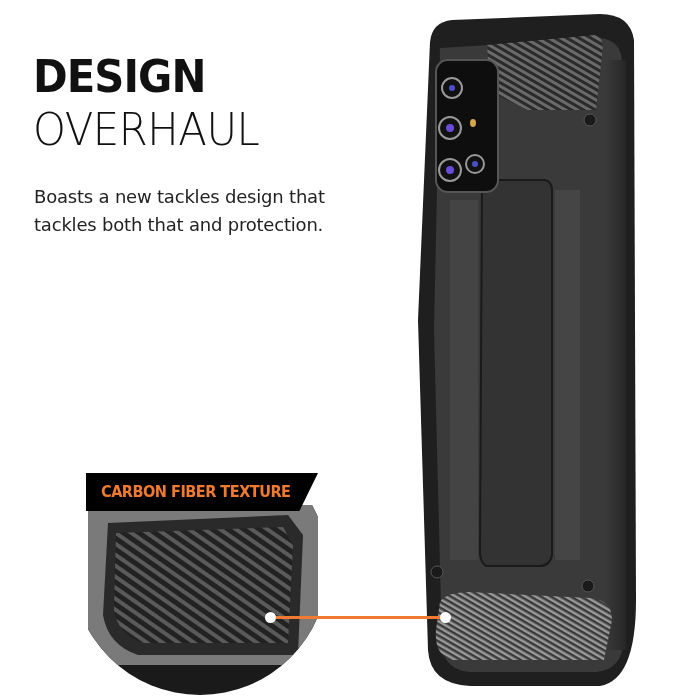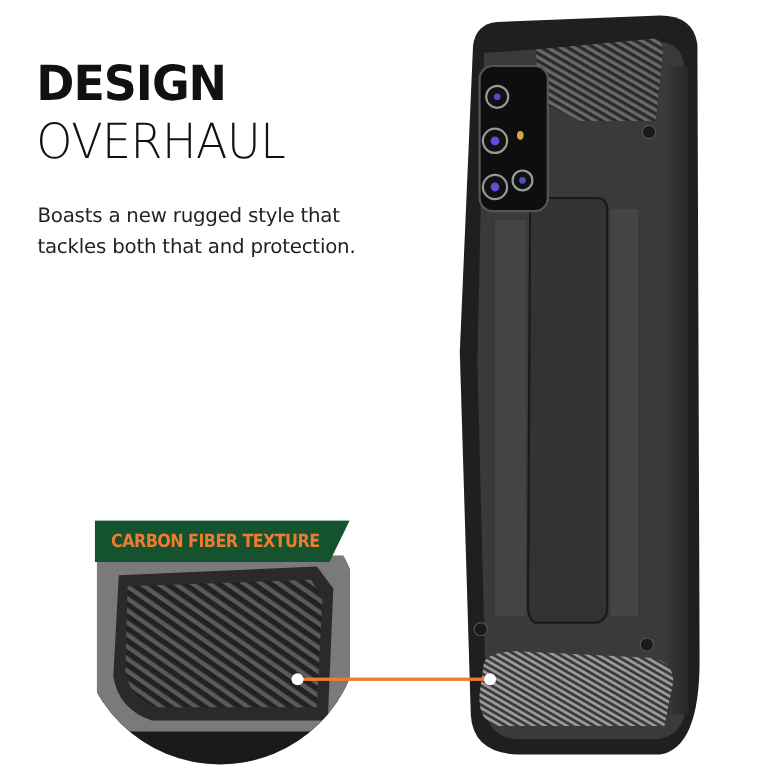--- a/index.html
+++ b/index.html
@@ -1,34 +1,34 @@
 <!DOCTYPE html>
 <html><head>
 <meta charset="utf-8">
 <style>
   html,body{margin:0;padding:0;background:#fff;}
   body{width:700px;height:700px;position:relative;overflow:hidden;font-family:"DejaVu Sans",sans-serif;}
   .headline-bold{position:absolute;left:33px;top:55px;font-family:"DejaVu Sans",sans-serif;font-weight:bold;font-size:44px;letter-spacing:-1px;color:#111;line-height:1;transform:scaleX(0.95);transform-origin:left;}
   .headline-light{position:absolute;left:33px;top:108px;font-family:"DejaVu Sans",sans-serif;font-weight:200;font-size:44px;letter-spacing:-0.5px;color:#111;line-height:1;-webkit-text-stroke:0;transform:scaleX(0.95);transform-origin:left;}
   .tagline{position:absolute;left:34px;top:183px;font-size:18px;line-height:28px;color:#222;width:340px;letter-spacing:-0.2px;}
-  .badge{position:absolute;left:86px;top:473px;width:232px;height:38px;background:#14532d;clip-path:polygon(0 0,100% 0,92% 100%,0 100%);}
+  .badge{position:absolute;left:86px;top:473px;width:232px;height:38px;background:#000000;clip-path:polygon(0 0,100% 0,92% 100%,0 100%);}
   .badge span{position:absolute;left:15px;top:9px;color:#f07a30;font-weight:bold;font-size:16.5px;letter-spacing:-0.6px;transform:scaleX(0.88);transform-origin:left;white-space:nowrap;}
   .phone{position:absolute;left:0;top:0;}
   .zoom-circle{position:absolute;left:88px;top:505px;}
   .pointer-line{position:absolute;left:272px;top:616px;width:174px;height:3px;background:#f07a30;}
   .dot{position:absolute;width:11px;height:11px;border-radius:50%;background:#fff;}
 </style>
 </head>
 <body>
 
 <div class="headline-bold">DESIGN</div>
 <div class="headline-light">OVERHAUL</div>
 
 <div class="tagline">
-  <div>Boasts a new rugged style that</div>
+  <div>Boasts a new tackles design that</div>
   <div>tackles both that and protection.</div>
 </div>
 
 <svg class="phone" width="700" height="700" viewBox="0 0 700 700">
   <defs>
     <pattern id="carbon" width="6" height="6" patternUnits="userSpaceOnUse" patternTransform="rotate(-60)">
       <rect width="6" height="6" fill="#2a2a2a"></rect>
       <rect width="3" height="6" fill="#6a6a6a"></rect>
     </pattern>
     <pattern id="carbonLight" width="5" height="5" patternUnits="userSpaceOnUse" patternTransform="rotate(-60)">

